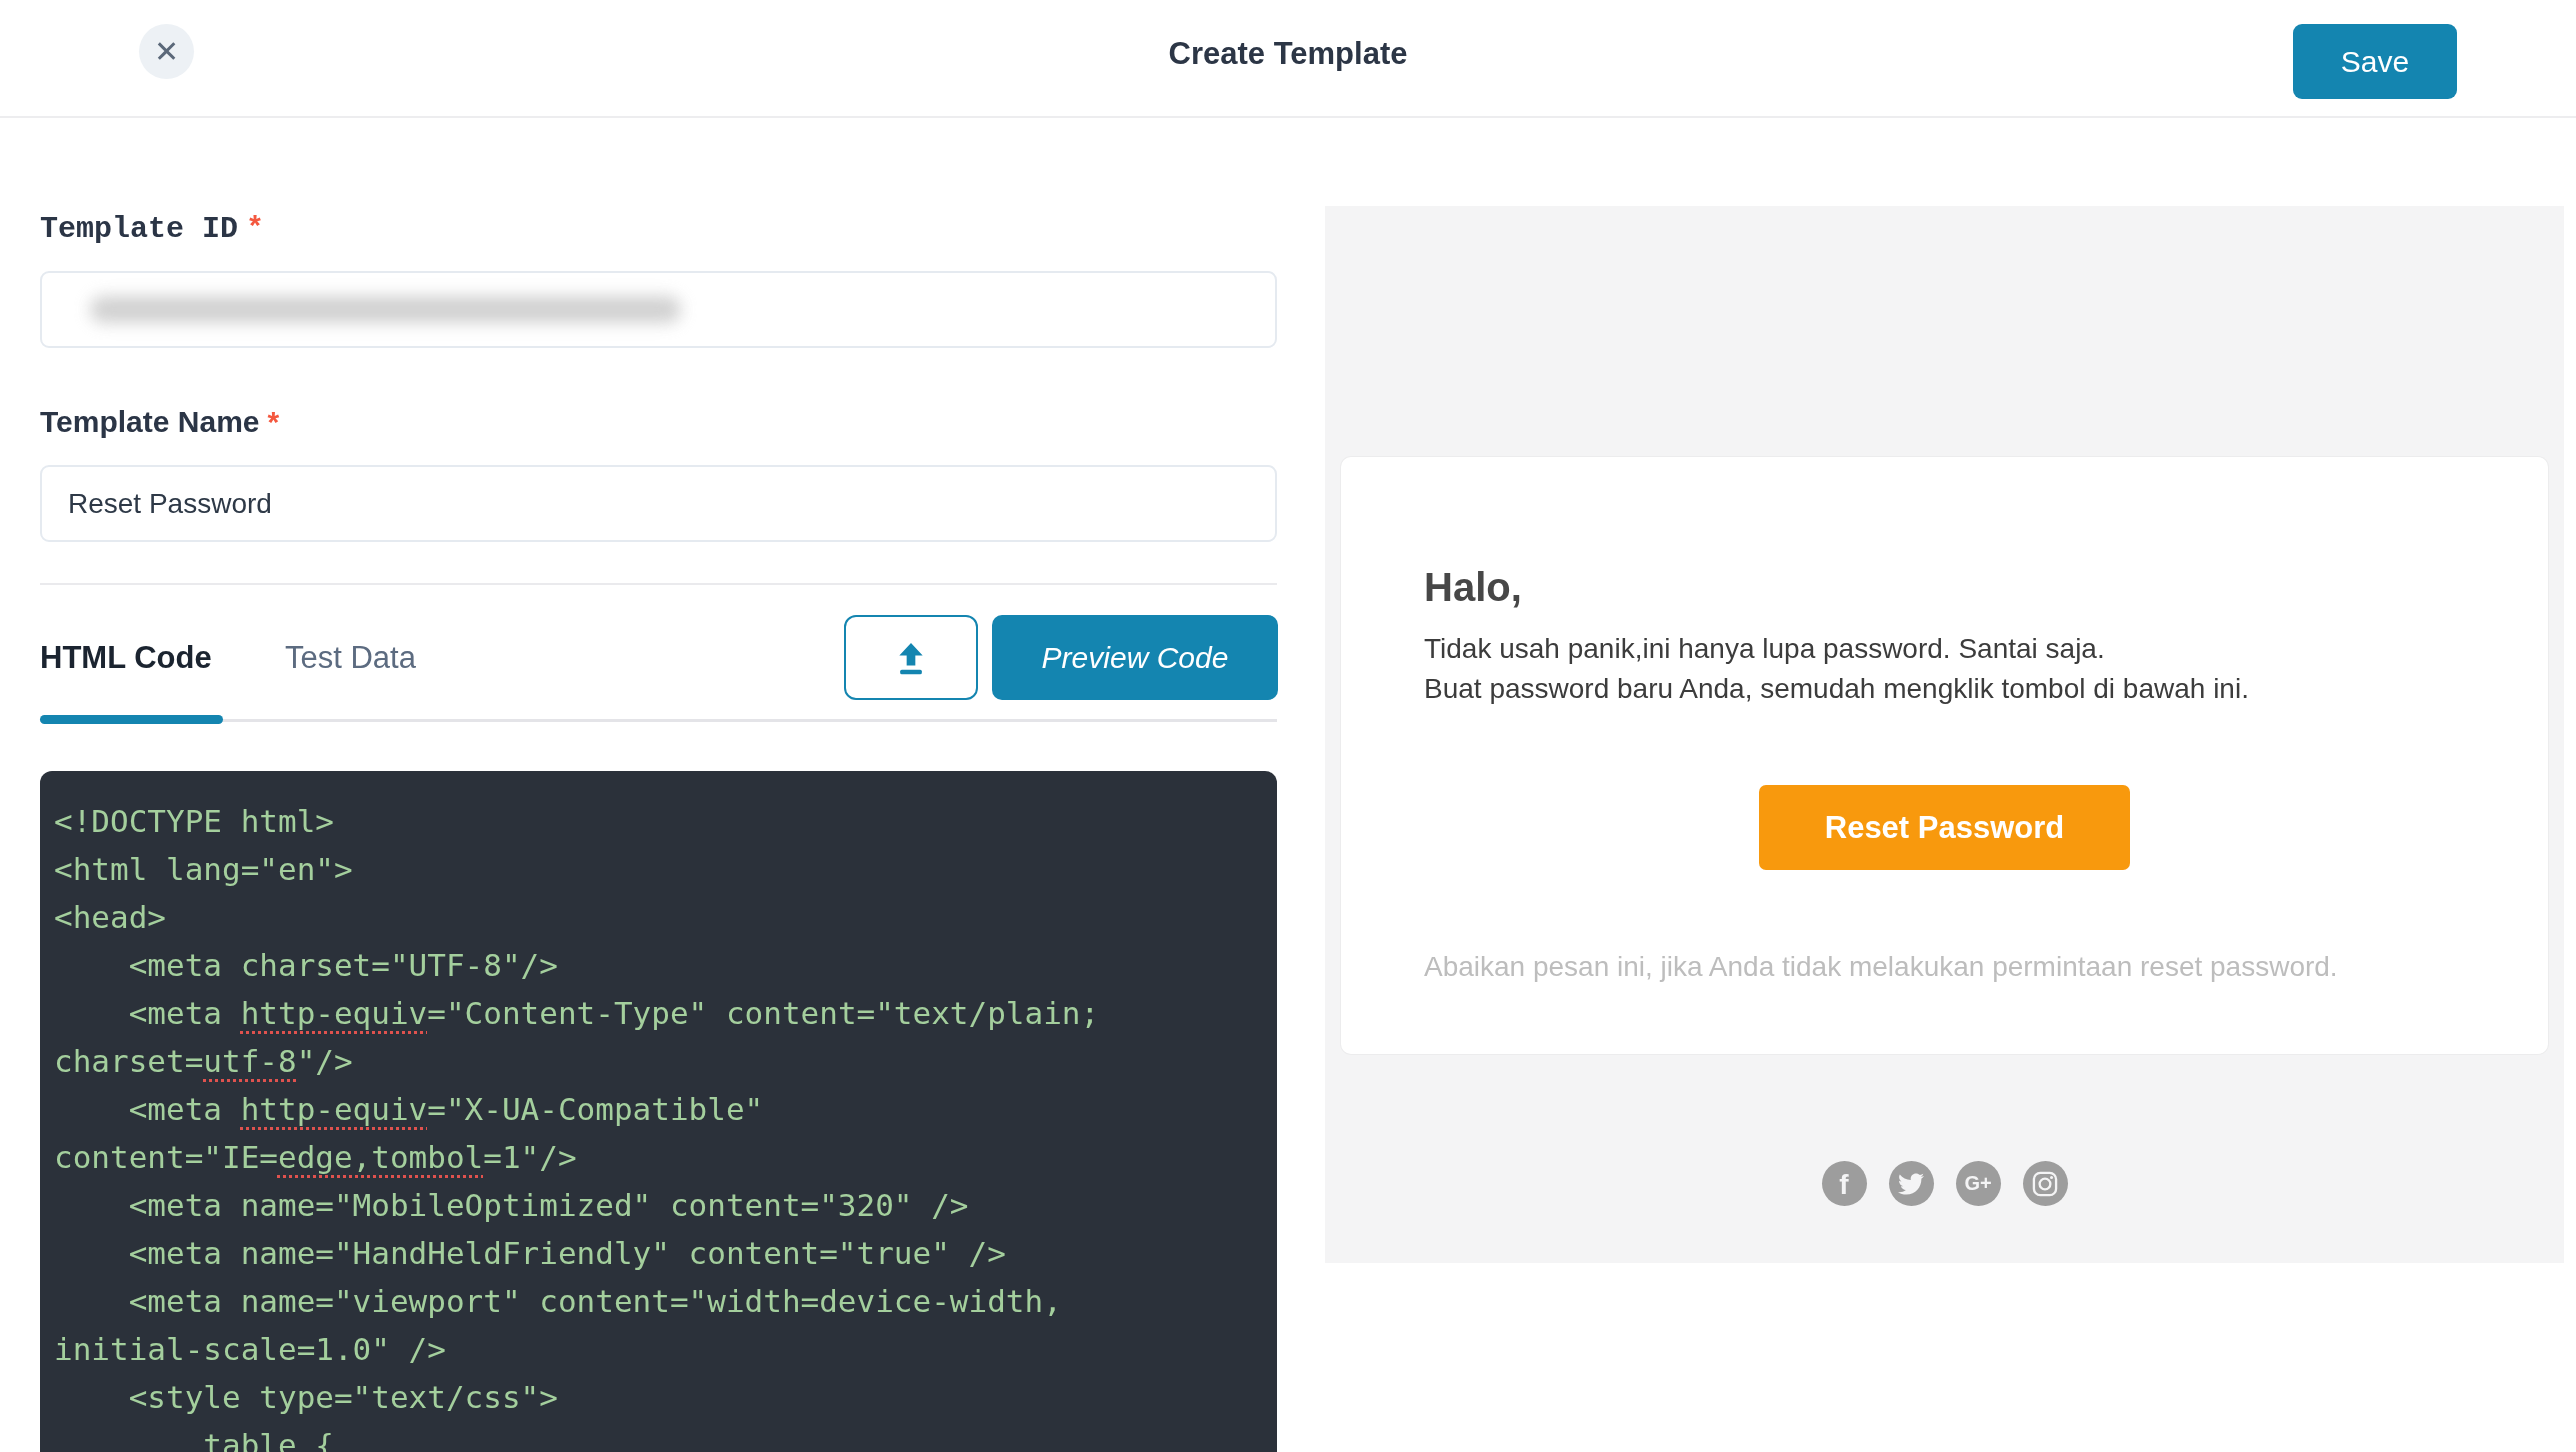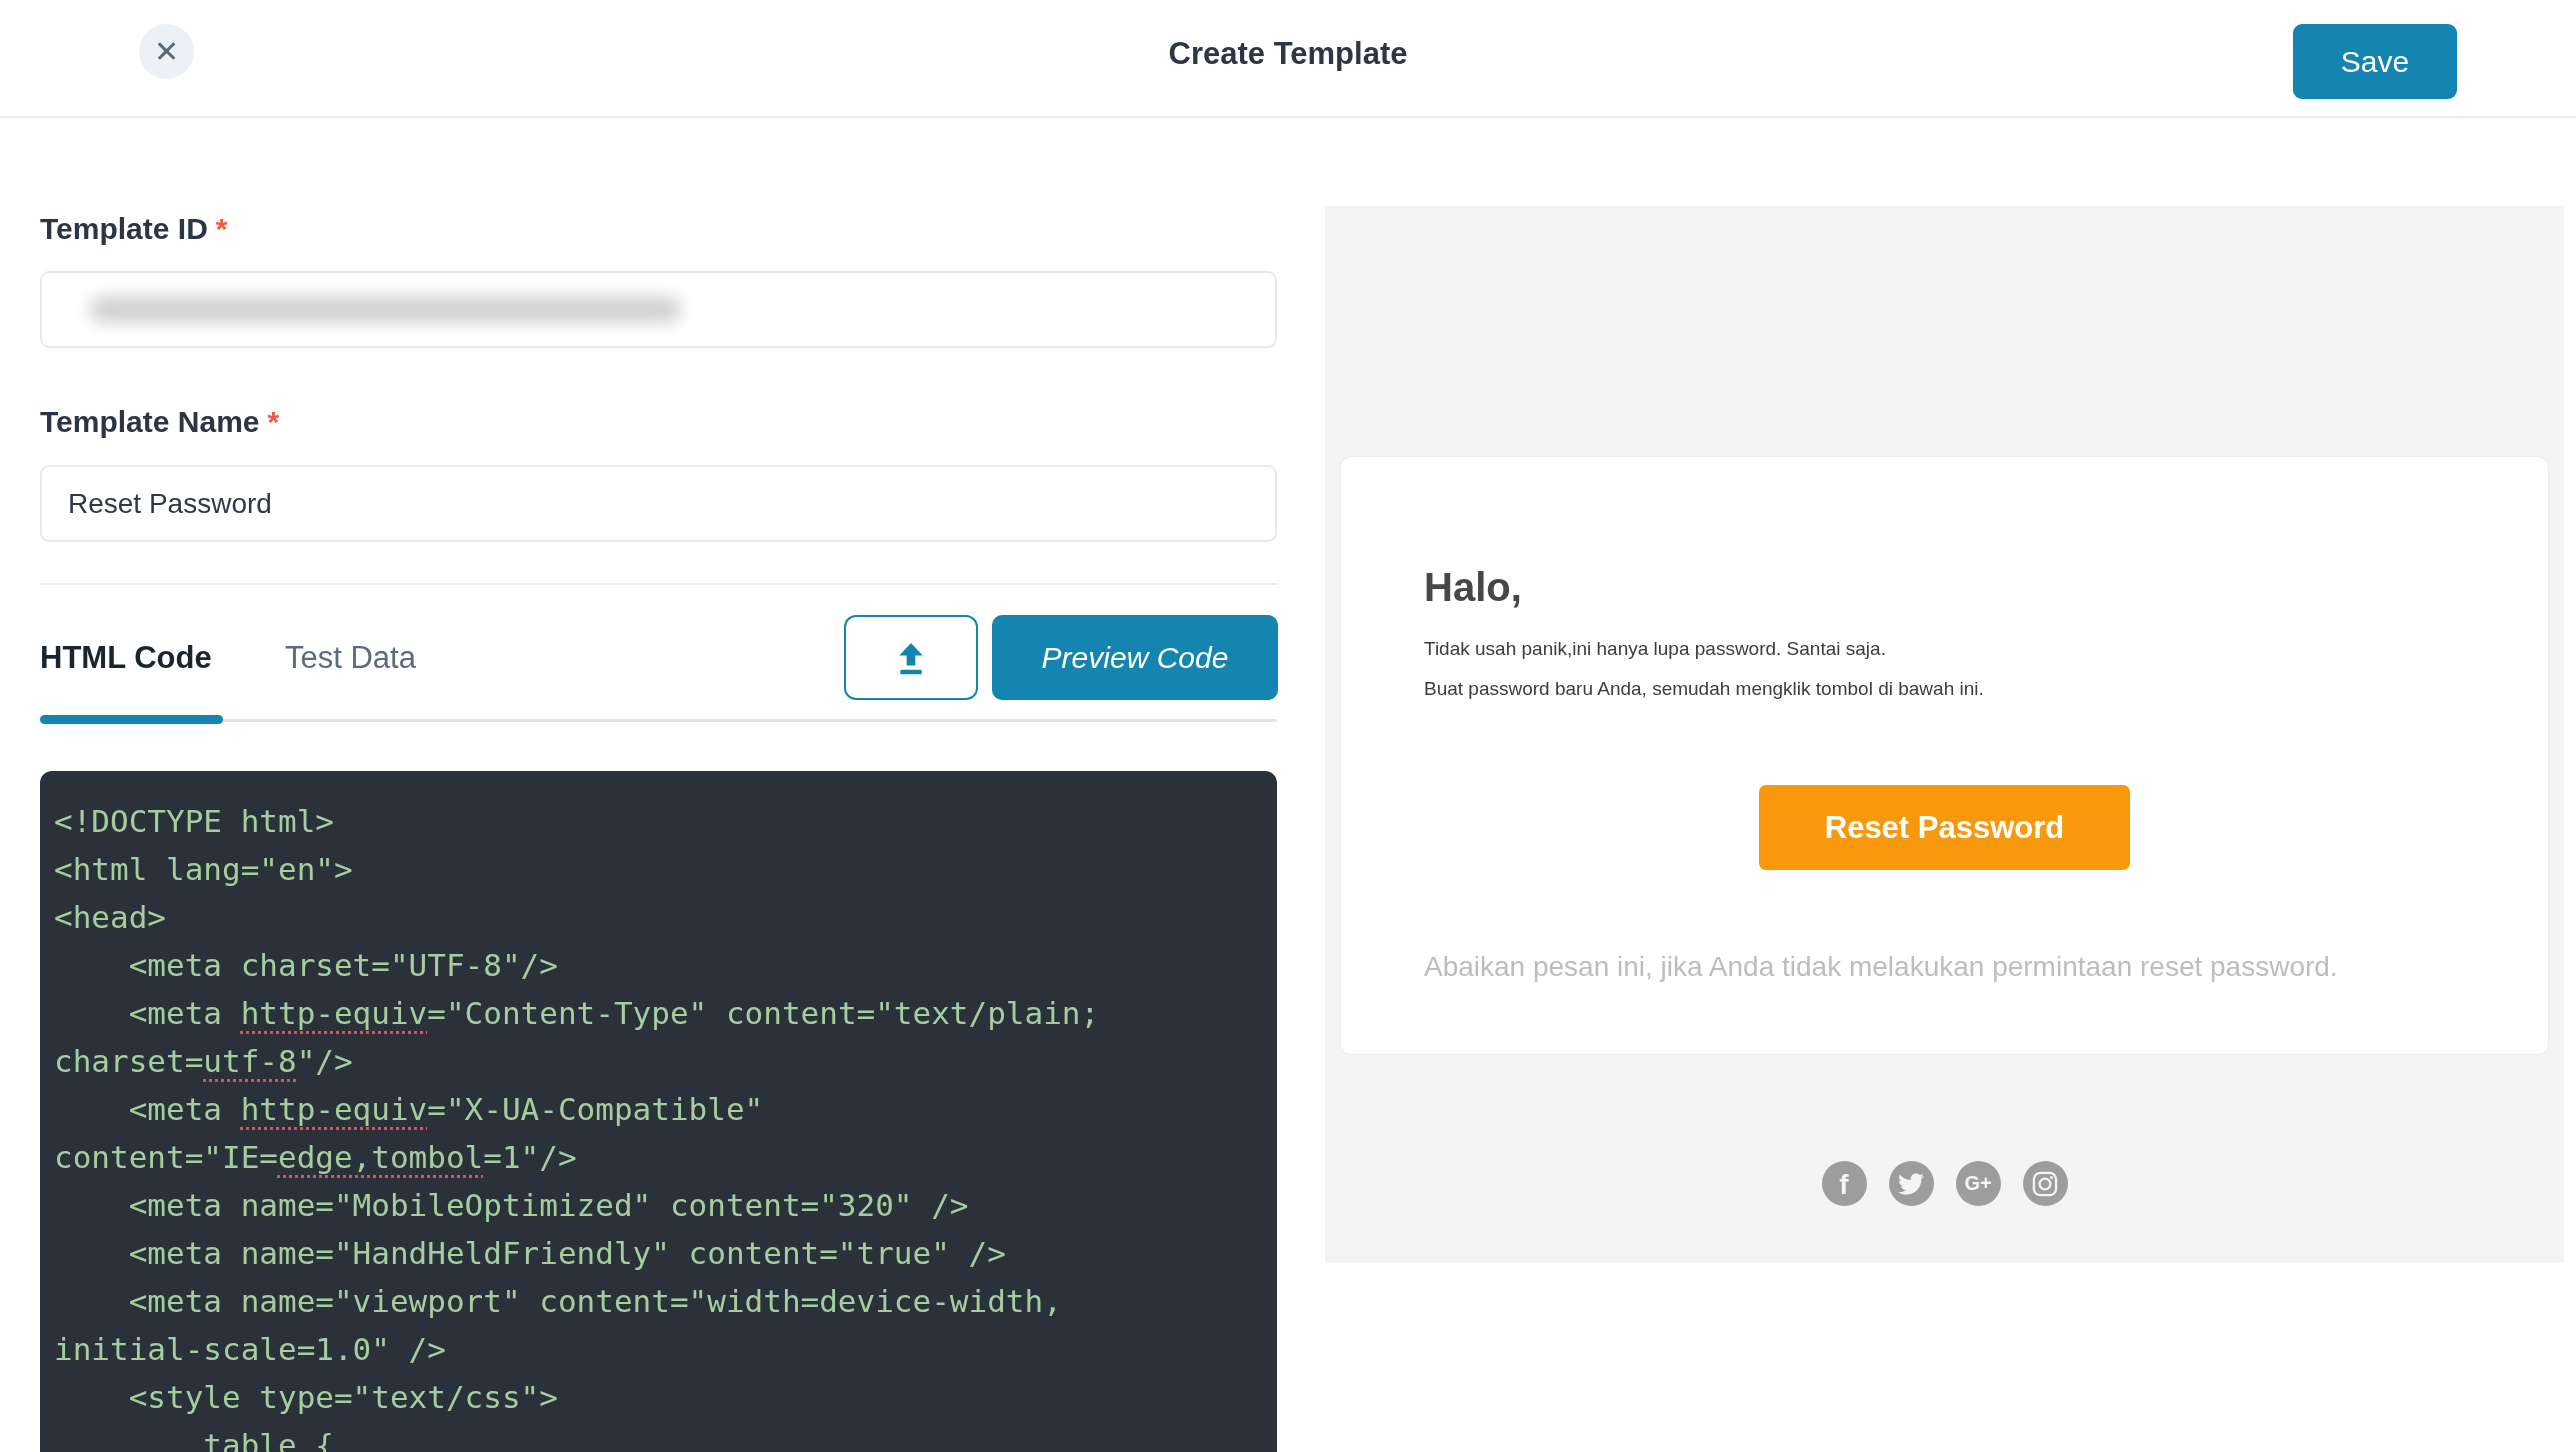--- a/index.html
+++ b/index.html
@@ -39,21 +39,21 @@
     font-size:28px; color:#2e3947; padding:0 26px;
     font-family:"Liberation Sans", sans-serif; outline:none;
   }
   #template-id-input { top:271px; }
   #template-name-input { top:465px; }
   .redacted-blur {
     position:absolute; left:90px; top:296px; width:591px; height:27px;
     background:#c9c9c9; border-radius:14px; filter:blur(8px); opacity:0.85;
     pointer-events:none; z-index:2;
   }
-  .label-id { top:212px; }
+  .label-id { top:212px;font-family:Liberation Mono, monospace; }
   .label-name { top:405px; }
   .divider {
     position:absolute; left:40px; top:583px; width:1237px; height:2px; background:#eaeaed;
   }
 
   
   .tab { position:absolute; top:640px; font-size:31px; cursor:pointer; }
   .tab-html { left:40px; color:#1b2430; font-weight:700; }
   .tab-test { left:285px; color:#5c6b80; font-weight:400; }
   .tab-underline {
@@ -98,21 +98,21 @@
     background:#f4f4f5;
   }
   .email-card {
     position:absolute; left:16px; top:251px; width:1207px; height:597px;
     background:#ffffff; border-radius:10px; box-shadow:0 0 0 1px rgba(0,0,0,0.03);
   }
   .greeting {
     position:absolute; left:83px; top:72px; font-size:40px; font-weight:700; color:#474747;margin-top:36px;
   }
   .email-body {
-    position:absolute; left:83px; top:172px; font-size:19px; color:#3c3c3c; line-height:40px;
+    position:absolute; left:83px; top:172px; font-size:28px; color:#3c3c3c; line-height:40px;
   }
   .reset-btn {
     position:absolute; left:418px; top:328px; width:371px; height:85px;
     background:#f8990d; border:none; border-radius:7px; cursor:pointer;
     color:#ffffff; font-size:31px; font-weight:700;
     font-family:"Liberation Sans", sans-serif;
   }
   .disclaimer {
     position:absolute; left:83px; top:494px; font-size:28px; color:#bdbdbd;
   }

